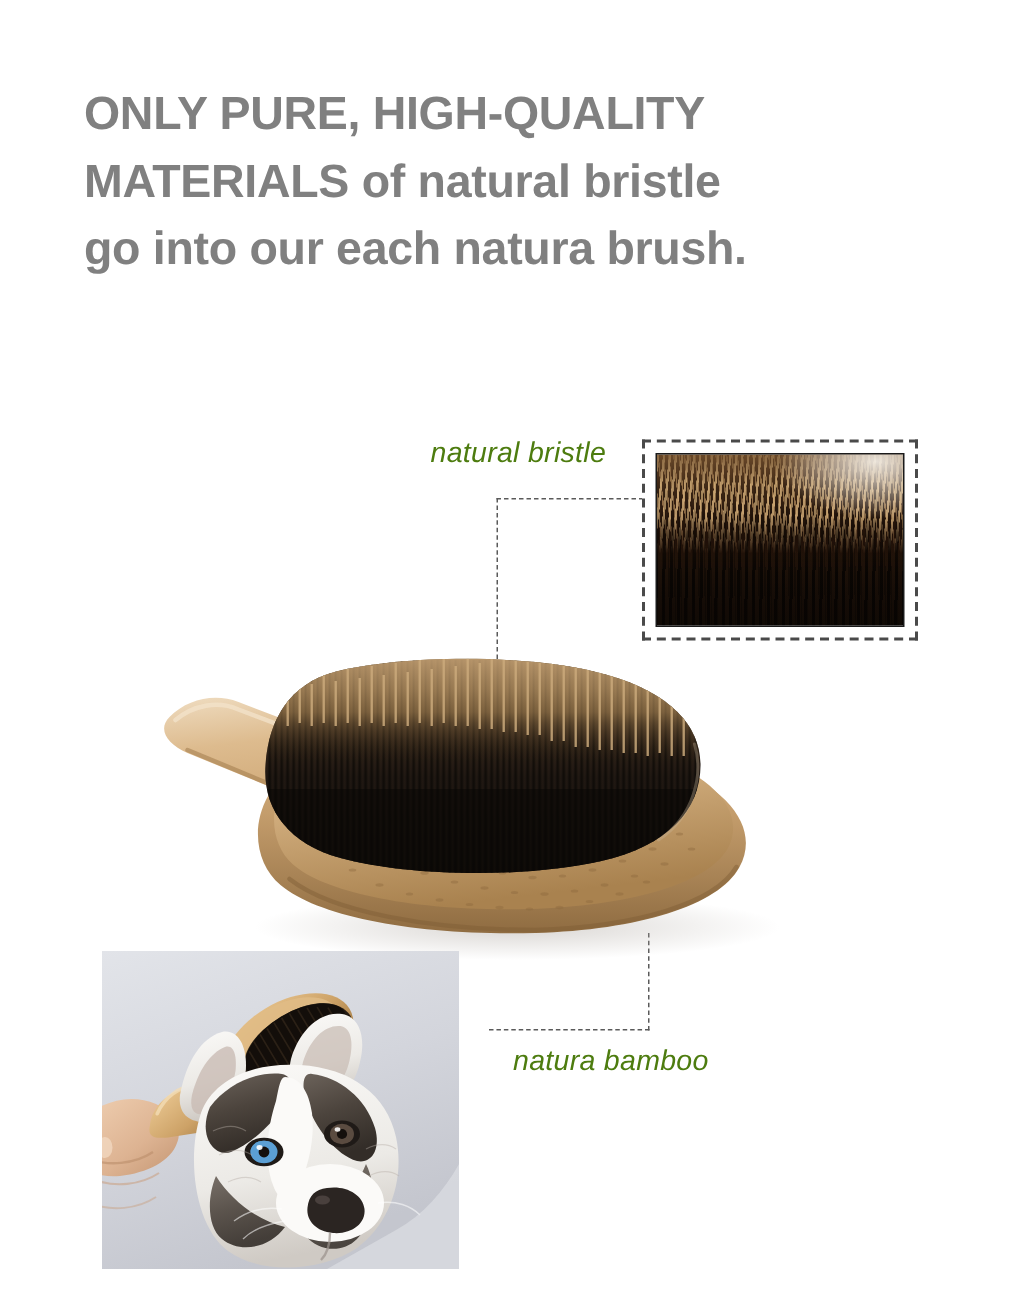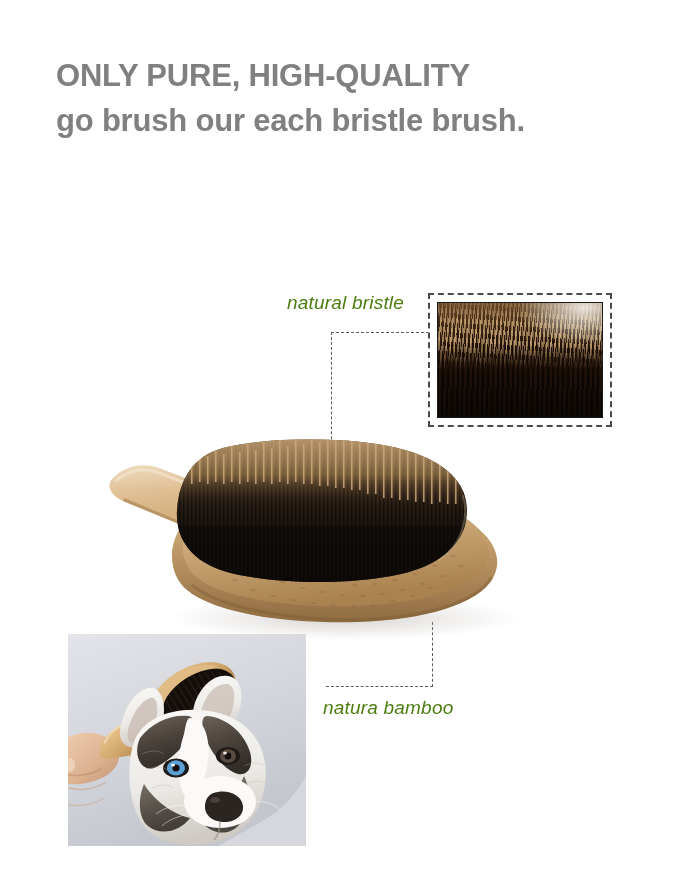--- a/index.html
+++ b/index.html
@@ -35,21 +35,21 @@
   
   .callout-label {
     position: absolute;
     font-style: italic;
     font-size: 19px;
     color: #4d7c0f;
     white-space: nowrap;
     letter-spacing: 0.2px;
   }
   #label-bristle { left: 287px; top: 292px; }
-  #label-bamboo  { left: 323px; top: 697px; }
+  #label-bamboo  { left: 342px; top: 697px; }
 
   
   .leader {
     position: absolute;
   }
   .leader-h {
     border-top: 1.5px dashed #5a5a5a;
     height: 0;
   }
   .leader-v {
@@ -153,21 +153,22 @@
   }
   #husky-photo svg { display: block; width: 100%; height: 100%; }
 </style>
 </head>
 <body>
 
 <div id="page">
 
   <div id="headline">
     <span class="ln">ONLY PURE, HIGH-QUALITY</span>
-    <span class="ln">go brush our each bristle brush.</span>
+    <span class="ln">MATERIALS of natural bristle</span>
+    <span class="ln">go into our each natura brush.</span>
   </div>
 
   <div class="callout-label" id="label-bristle">natural bristle</div>
 
   <div class="leader leader-h" id="leader-bristle-h"></div>
   <div class="leader leader-v" id="leader-bristle-v"></div>
 
   <div id="inset-bristle">
     <div id="inset-bristle-photo">
       <div id="inset-bristle-glow"></div>

